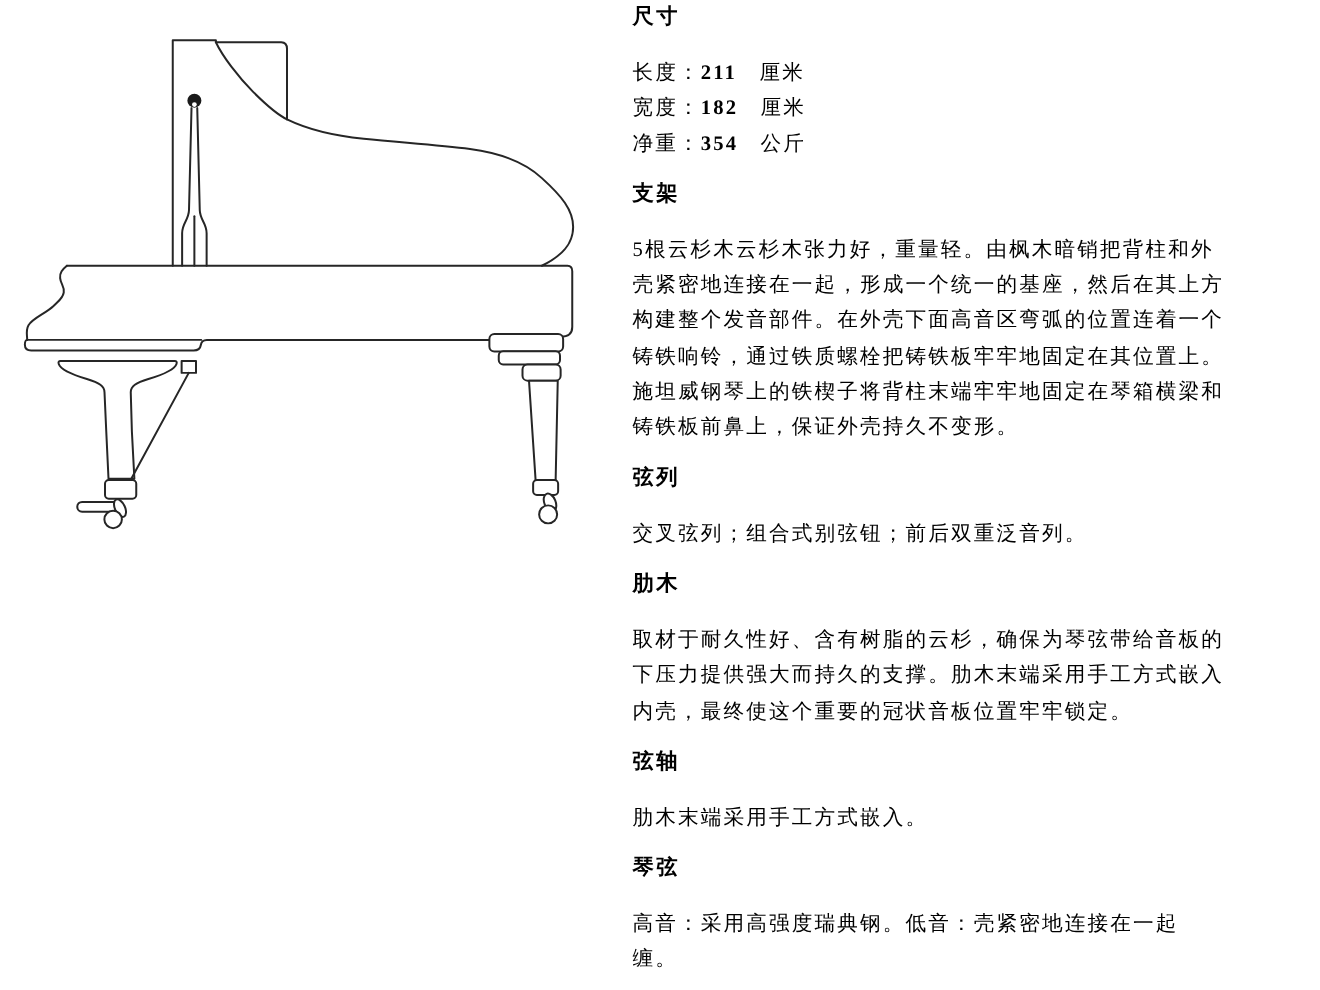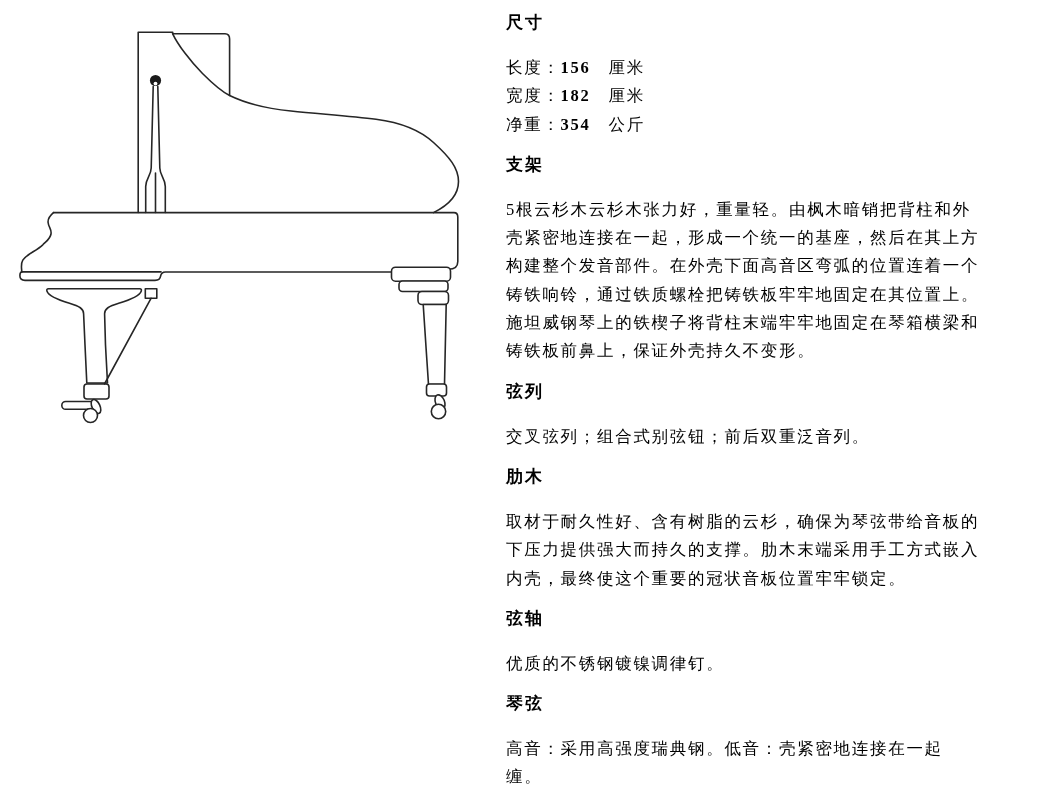--- a/index.html
+++ b/index.html
@@ -20,21 +20,21 @@
     left: 506px; top: 0;
     width: 545px;
   }
   h2.sec {
     font-size: 17px;
     font-weight: bold;
     letter-spacing: 2px;
     line-height: 20px;
     margin: 16px 0 0 0;
   }
-  h2.sec.first { margin-top: 13px; }
+  h2.sec.first { margin-top: 3px; }
   p.body, .dims {
     font-size: 16.5px;
     letter-spacing: 1.7px;
     line-height: 28.3px;
     margin: 21px 0 0 0;
   }
   p.body { white-space: pre; }
   .dim-line b { font-weight: bold; }
   .dim-unit { margin-left: 18px; }
 </style>
@@ -86,21 +86,21 @@
         <circle cx="155.5" cy="83.6" r="1.9" fill="#ffffff" stroke="none"></circle>
       </g>
     </g>
   </svg>
 
   <div class="content">
 
     <h2 class="sec first">尺寸</h2>
 
     <div class="dims">
-      <div class="dim-line"><span>长度：</span><b>156</b><span class="dim-unit">厘米</span></div>
+      <div class="dim-line"><span>长度：</span><b>211</b><span class="dim-unit">厘米</span></div>
       <div class="dim-line"><span>宽度：</span><b>182</b><span class="dim-unit">厘米</span></div>
       <div class="dim-line"><span>净重：</span><b>354</b><span class="dim-unit">公斤</span></div>
     </div>
 
     <h2 class="sec">支架</h2>
     <p class="body">5根云杉木云杉木张力好，重量轻。由枫木暗销把背柱和外
 壳紧密地连接在一起，形成一个统一的基座，然后在其上方
 构建整个发音部件。在外壳下面高音区弯弧的位置连着一个
 铸铁响铃，通过铁质螺栓把铸铁板牢牢地固定在其位置上。
 施坦威钢琴上的铁楔子将背柱末端牢牢地固定在琴箱横梁和
@@ -108,20 +108,20 @@
 
     <h2 class="sec">弦列</h2>
     <p class="body">交叉弦列；组合式别弦钮；前后双重泛音列。</p>
 
     <h2 class="sec">肋木</h2>
     <p class="body">取材于耐久性好、含有树脂的云杉，确保为琴弦带给音板的
 下压力提供强大而持久的支撑。肋木末端采用手工方式嵌入
 内壳，最终使这个重要的冠状音板位置牢牢锁定。</p>
 
     <h2 class="sec">弦轴</h2>
-    <p class="body">优质的不锈钢镀镍调律钉。</p>
+    <p class="body">肋木末端采用手工方式嵌入。</p>
 
     <h2 class="sec">琴弦</h2>
     <p class="body">高音：采用高强度瑞典钢。低音：壳紧密地连接在一起
 缠。</p>
 
   </div>
 </div>
 
 </body></html>

